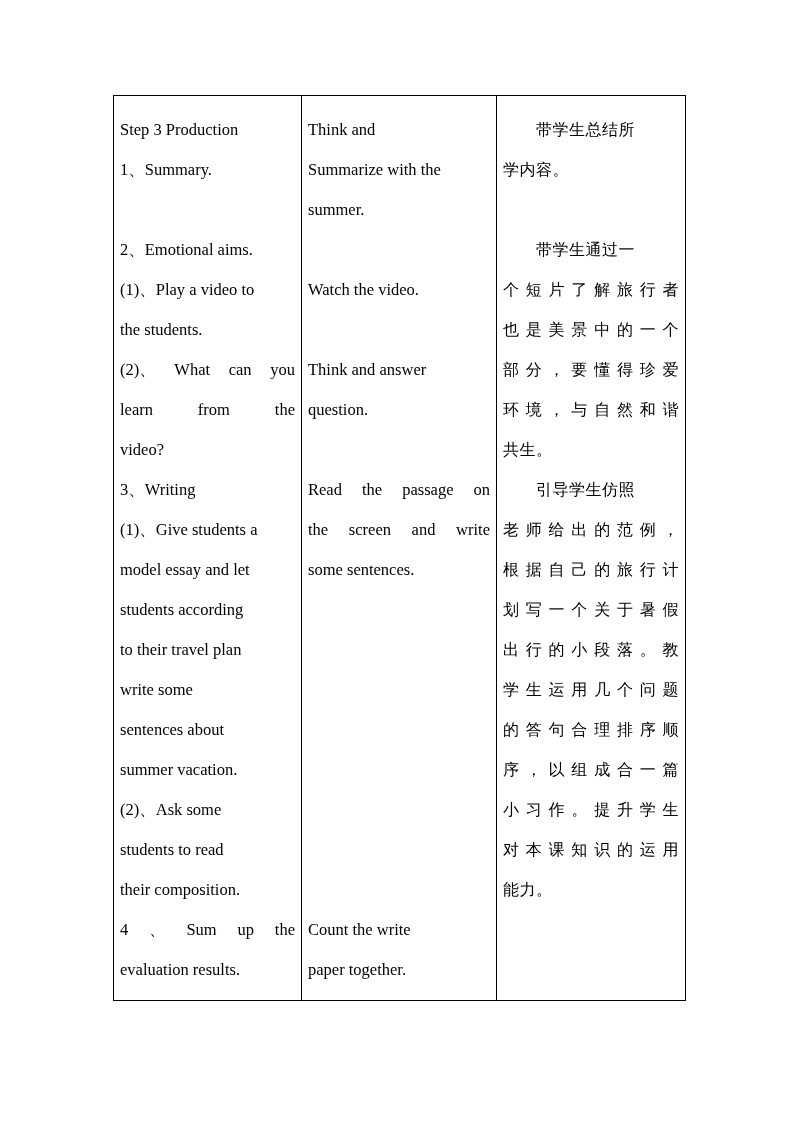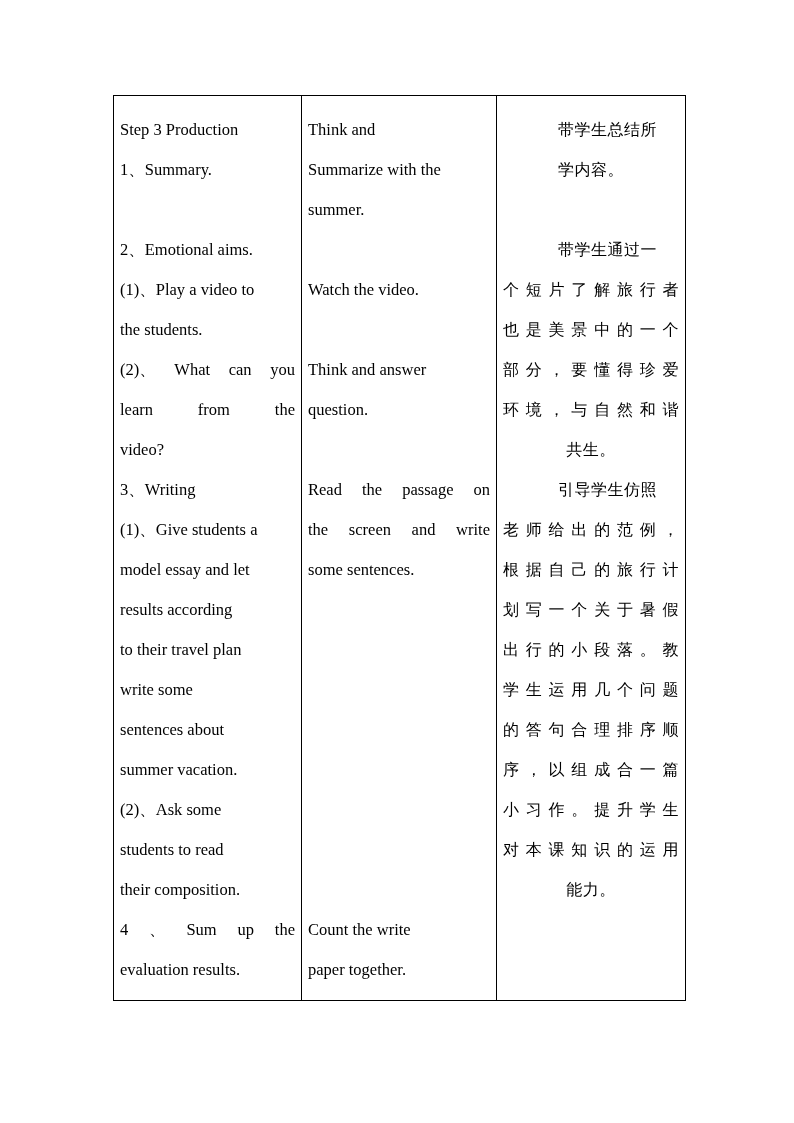--- a/index.html
+++ b/index.html
@@ -32,21 +32,21 @@
     border-collapse: collapse;
     table-layout: fixed;
   }
   .plan-table td {
     border: 1.4px solid #000000;
     vertical-align: top;
     padding: 0;
   }
   .col-teacher  { width: 187px; }
   .col-student  { width: 194px; }
-  .col-intent   { width: 188px; text-align: center; }
+  .col-intent   { width: 188px; }
 
   .cell-inner {
     padding: 14px 6px 10px 6px;
     box-sizing: border-box;
   }
 
   
   .ln {
     height: 40px;
     line-height: 40px;
@@ -101,21 +101,21 @@
               </div>
               <div class="ln just">
                 <span>learn</span>
                 <span>from</span>
                 <span>the</span>
               </div>
               <div class="ln">video?</div>
               <div class="ln">3、Writing</div>
               <div class="ln">(1)、Give students a</div>
               <div class="ln">model essay and let</div>
-              <div class="ln">results according</div>
+              <div class="ln">students according</div>
               <div class="ln">to their travel plan</div>
               <div class="ln">write some</div>
               <div class="ln">sentences about</div>
               <div class="ln">summer vacation.</div>
               <div class="ln">(2)、Ask some</div>
               <div class="ln">students to read</div>
               <div class="ln">their composition.</div>
               <div class="ln just">
                 <span>4</span>
                 <span>、</span>

